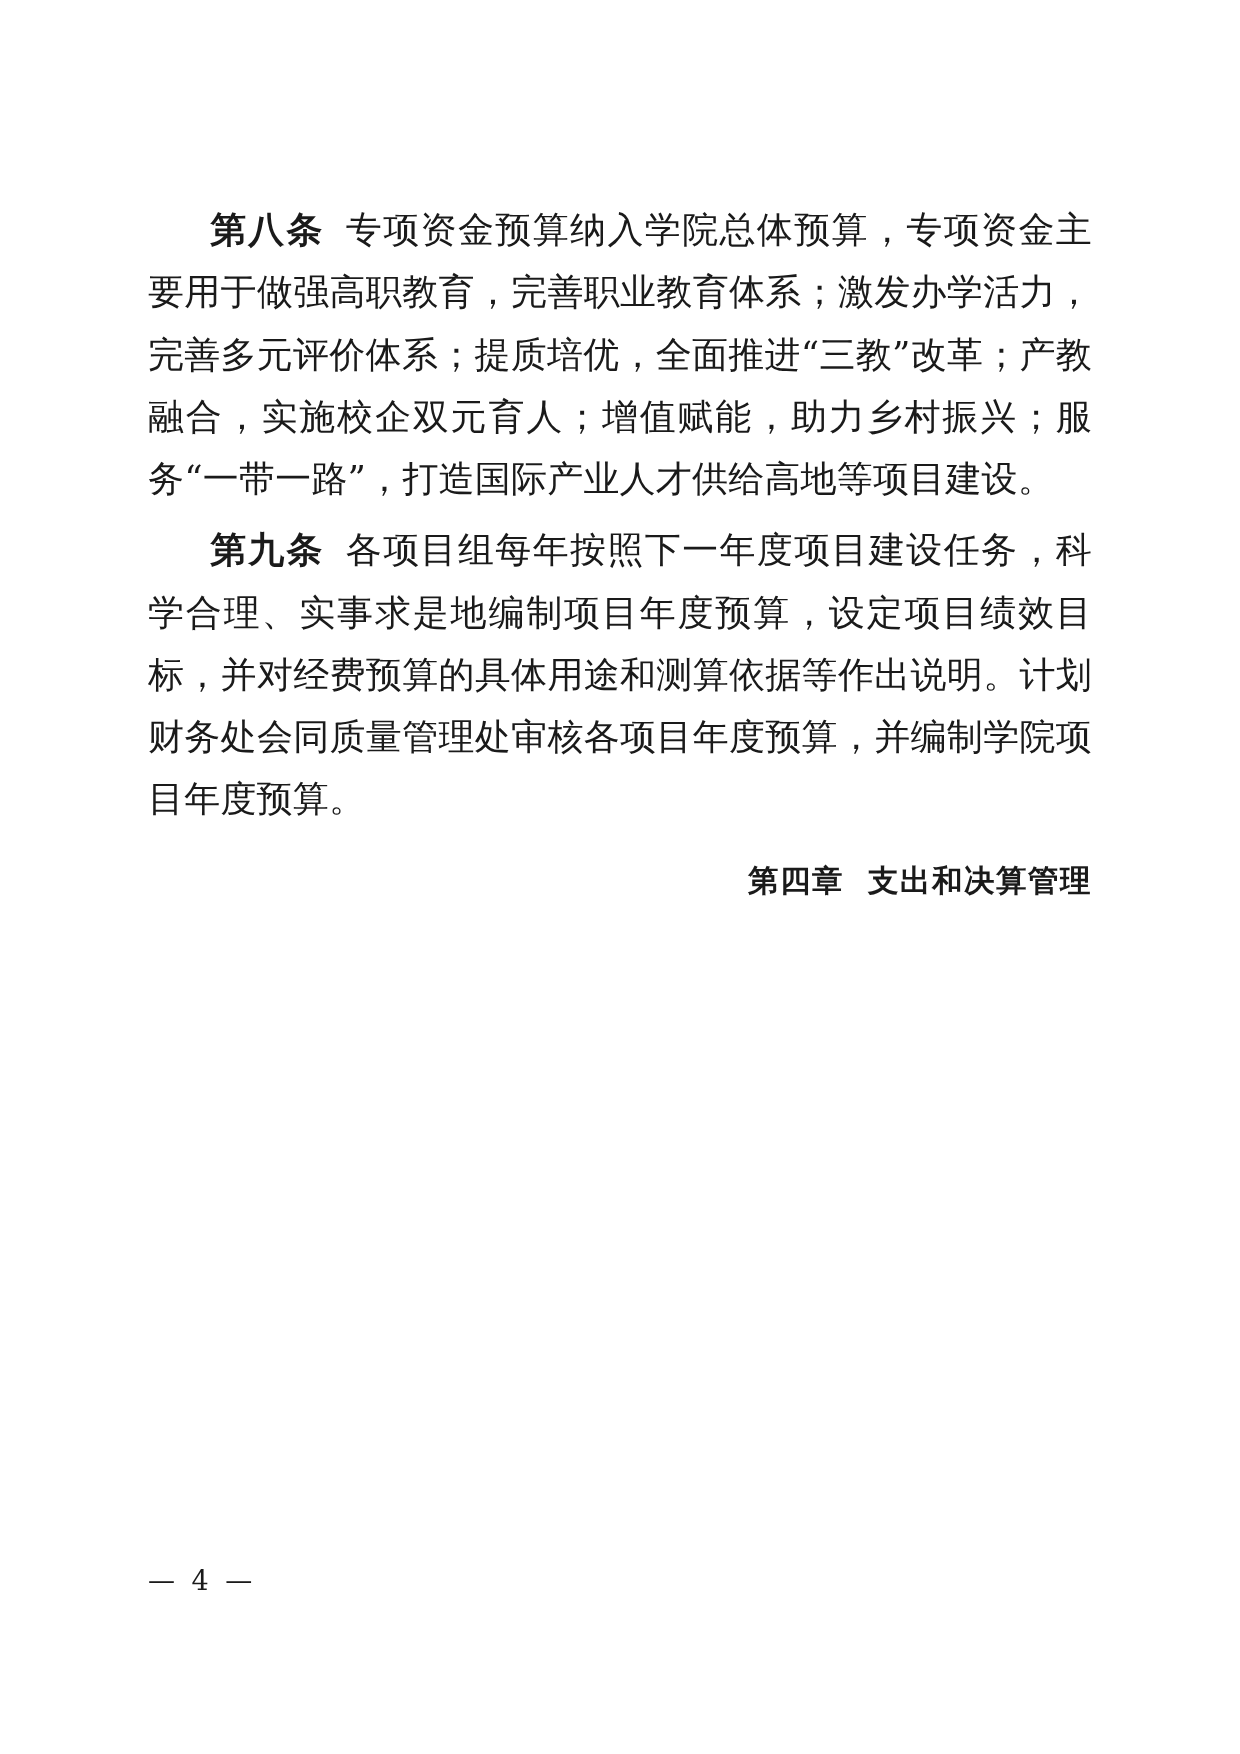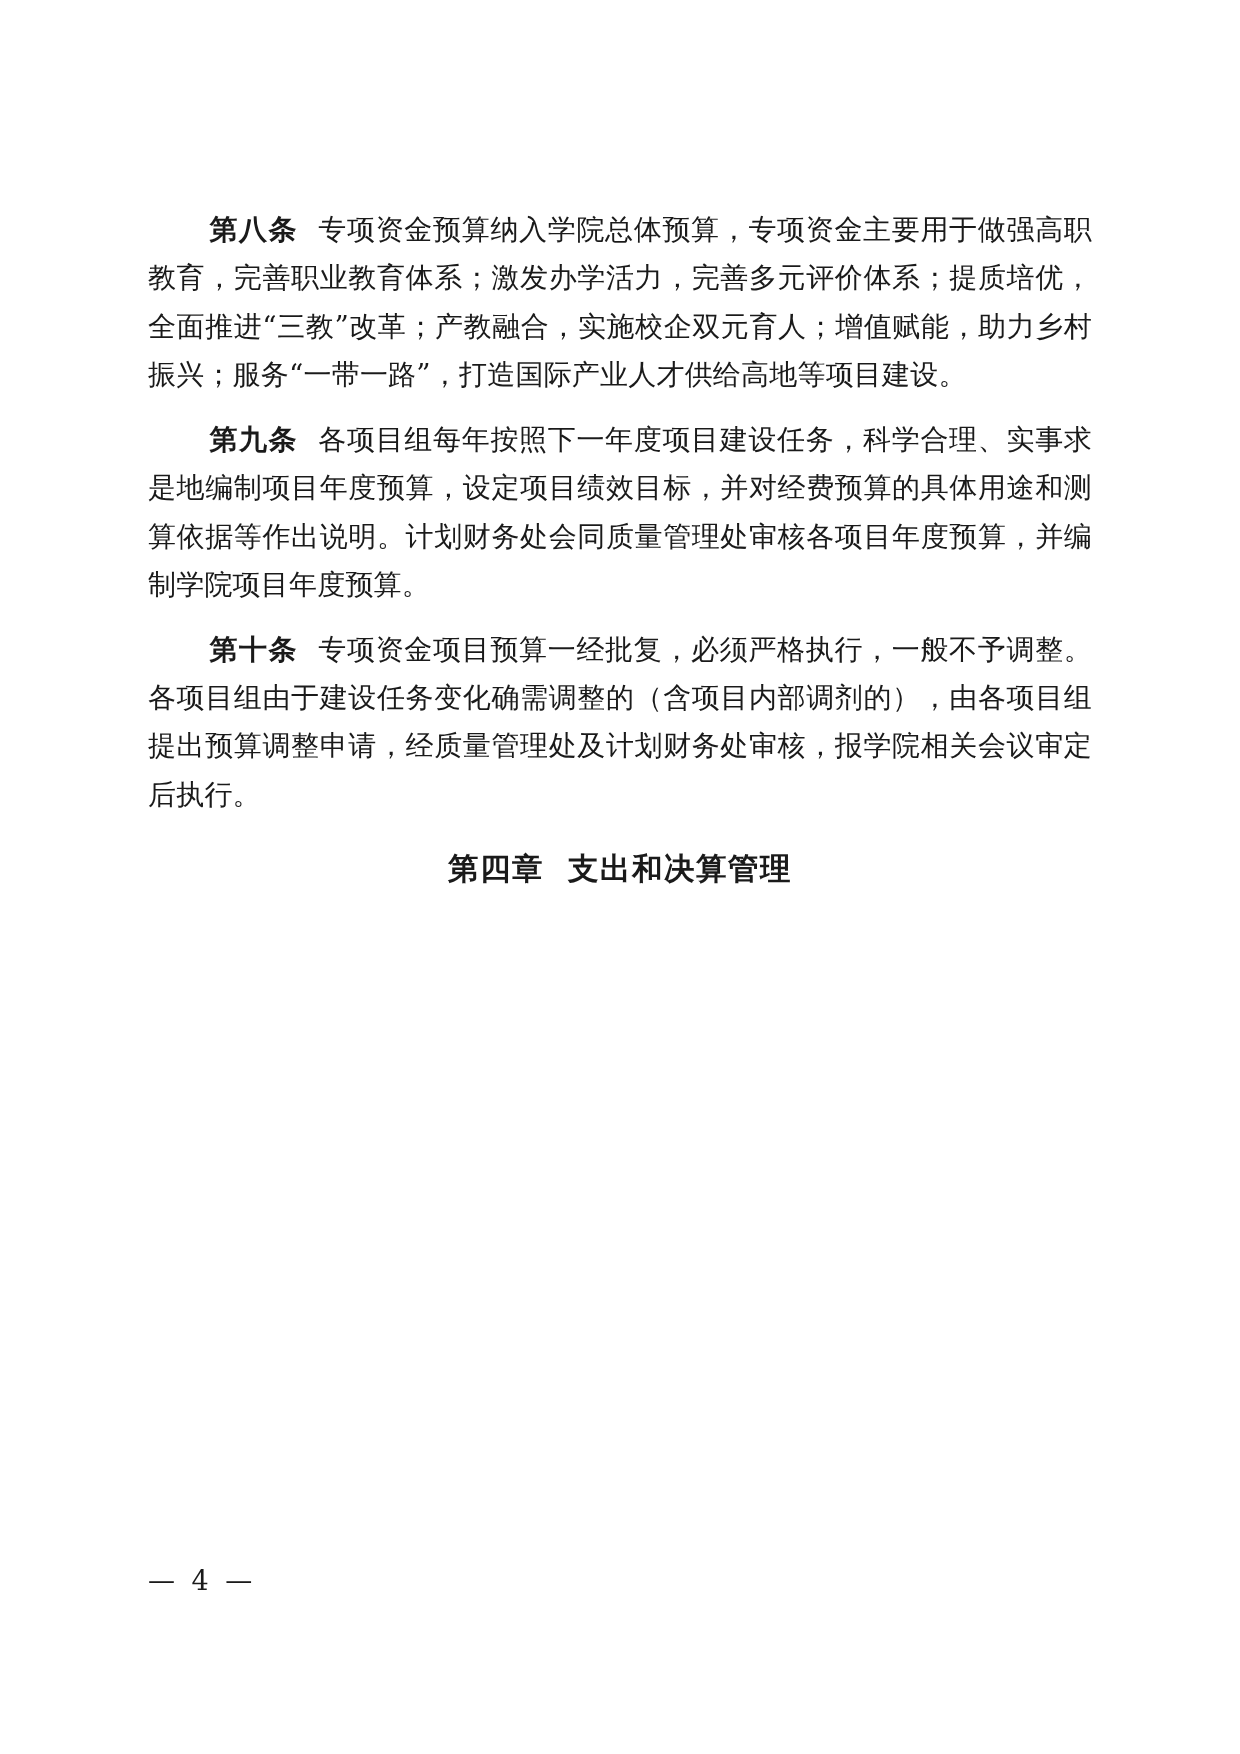--- a/index.html
+++ b/index.html
@@ -19,44 +19,44 @@
     left: 0; top: 0;
     width: 1240px;
     height: 1754px;
     box-sizing: border-box;
     padding: 190px 148px 0 148px;
   }
   .doc-body {
     width: 944px;
   }
   .para {
-    font-size: 28px;
+    font-size: 36px;
     line-height: 1.73;
     text-align: justify;
     text-justify: inter-ideograph;
-    margin: 16px 0 6px 0;
+    margin: 8px 0 6px 0;
     letter-spacing: 0.2px;
     text-indent: 0;
   }
   .para .lead {
     font-weight: 700;
     letter-spacing: 1px;
   }
   .para .gap {
     display: inline-block;
     width: 20px;
   }
   .indent {
     display: inline-block;
     width: 61px;
   }
   .section-title {
     font-size: 30.5px;
     font-weight: 700;
-    text-align: center;
+    text-align: right;
     margin: 30px 0 0 0;
     letter-spacing: 1.5px;
     font-family: "DejaVu Sans", "Liberation Sans", sans-serif;
   }
   .section-title .sp {
     display: inline-block;
     width: 24px;
   }
   .page-number {
     position: absolute;
@@ -74,23 +74,20 @@
   <div class="doc-body">
 
     <p class="para">
       <span class="indent"></span><span class="lead">第八条</span><span class="gap"></span><span>专项资金预算纳入学院总体预算，专项资金主要用于做强高职教育，完善职业教育体系；激发办学活力，完善多元评价体系；提质培优，全面推进“三教”改革；产教融合，实施校企双元育人；增值赋能，助力乡村振兴；服务“一带一路”，打造国际产业人才供给高地等项目建设。</span>
     </p>
 
     <p class="para">
       <span class="indent"></span><span class="lead">第九条</span><span class="gap"></span><span>各项目组每年按照下一年度项目建设任务，科学合理、实事求是地编制项目年度预算，设定项目绩效目标，并对经费预算的具体用途和测算依据等作出说明。计划财务处会同质量管理处审核各项目年度预算，并编制学院项目年度预算。</span>
     </p>
 
-    <p class="para">
-      <span class="indent"></span><span class="lead">第十条</span><span class="gap"></span><span>专项资金项目预算一经批复，必须严格执行，一般不予调整。各项目组由于建设任务变化确需调整的（含项目内部调剂的），由各项目组提出预算调整申请，经质量管理处及计划财务处审核，报学院相关会议审定后执行。</span>
-    </p>
 
 
 
     <h2 class="section-title">
       <span>第四章</span><span class="sp"></span><span>支出和决算管理</span>
     </h2>
 
   </div>
 
   <div class="page-number">— 4 —</div>

